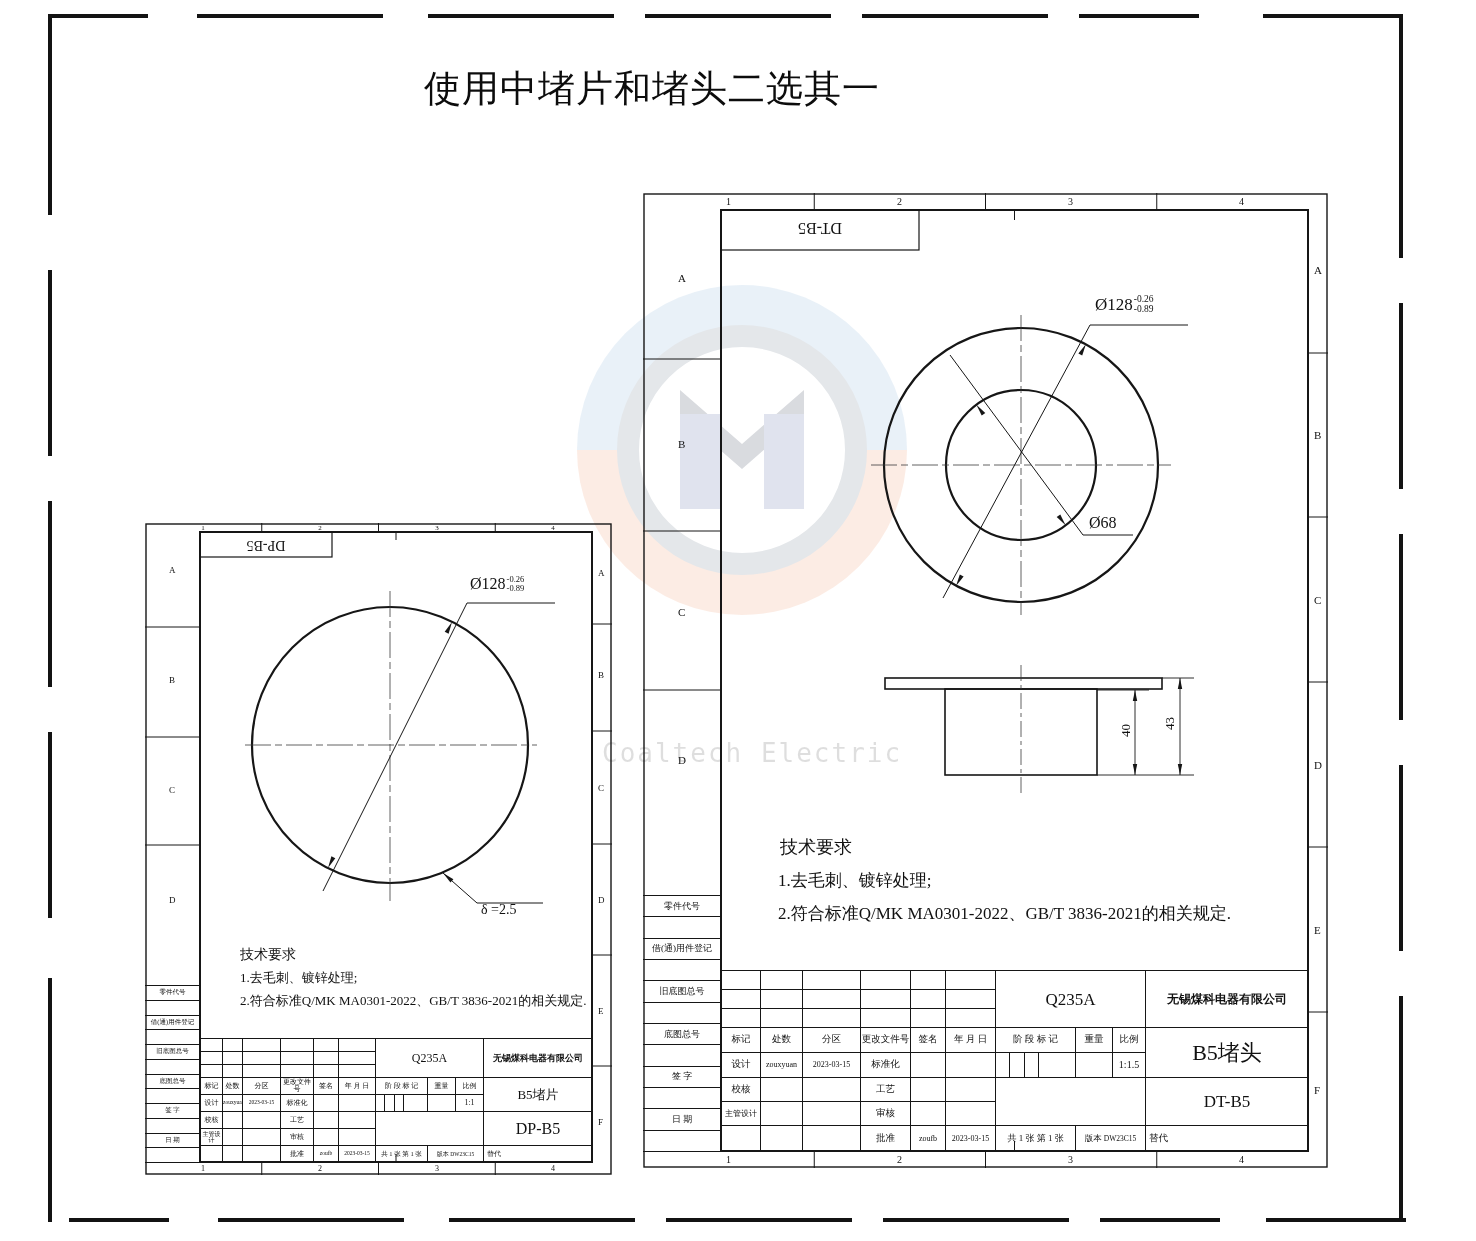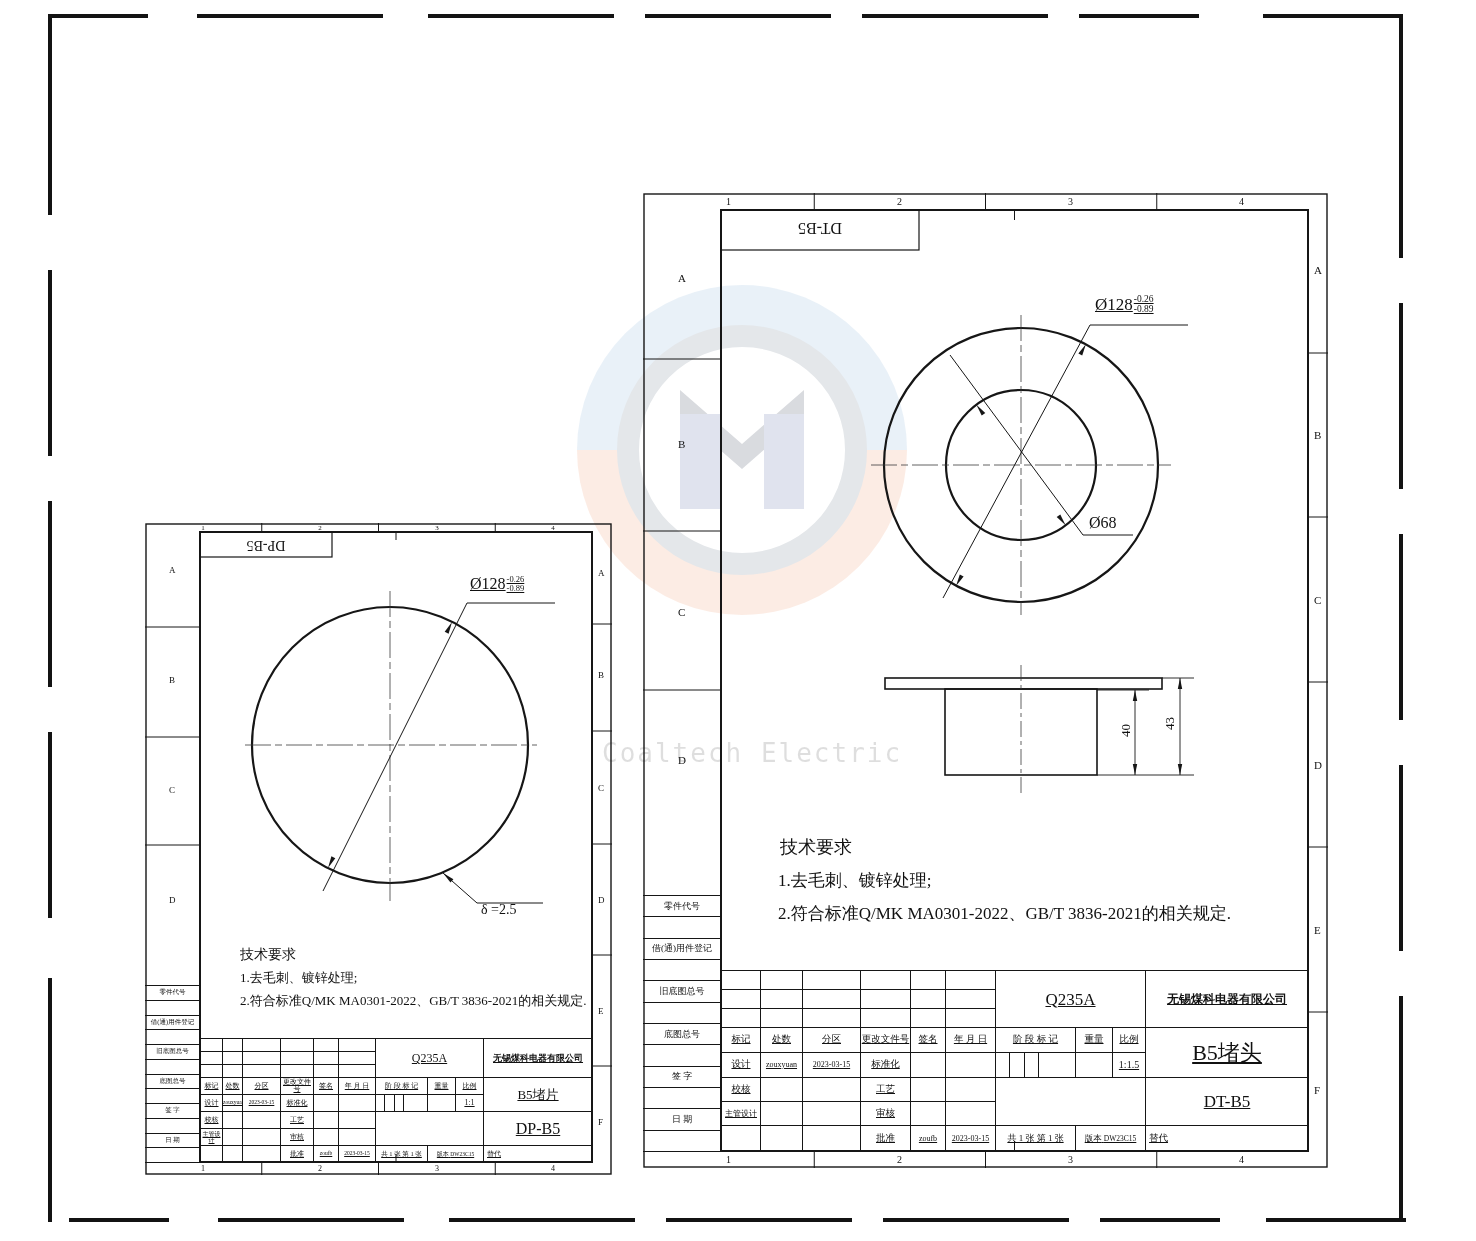--- a/index.html
+++ b/index.html
@@ -24,27 +24,27 @@
   .sheet{position:absolute;z-index:3;}
   .lw{position:absolute;left:0;top:0;}
   .lw line,.lw rect,.lw circle,.lw path{stroke:#161616;fill:none;}
   .lw polygon{fill:#161616;stroke:none;}
   .cl{stroke:#3a3a3a !important;}
   .t{position:absolute;line-height:1;white-space:nowrap;}
   .zl{font-size:9px;}
   .zn{position:absolute;text-align:center;}
   .rot180{transform:rotate(180deg);}
   .rot90{transform:rotate(-90deg);}
-  .dim{display:flex;align-items:center;text-decoration:underline;}
+  .dim{display:flex;align-items:center;}
   .tolstack{display:flex;flex-direction:column;line-height:1.02;margin-left:1px;}
   
   .mcol{position:absolute;border-top:1px solid #161616;box-sizing:border-box;}
   .mcol .mrow{box-sizing:border-box;border-bottom:1px solid #161616;display:flex;align-items:center;justify-content:center;overflow:hidden;}
   
-  .tb{position:absolute;border-collapse:collapse;table-layout:fixed;text-decoration:underline;}
+  .tb{position:absolute;border-collapse:collapse;table-layout:fixed;}
   .tb td{border:1px solid #161616;padding:0;text-align:center;vertical-align:middle;overflow:hidden;line-height:1;}
   .ticks{display:flex;height:100%;width:72%;}
   .ticks i{flex:1;border-right:1px solid #161616;}
   .ticks i:last-child{border-right:none;}
   .tdleft{text-align:left !important;padding-left:3px !important;}
 </style>
 </head>
 <body>
 
 <div class="page">
@@ -77,20 +77,21 @@
   <div class="wm-logo">
     <div class="wm-ring"></div>
     <svg class="wm-m" width="130" height="125" viewBox="0 0 130 125">
       <polygon points="3,3 65,57 127,3 127,28 65,82 3,28" fill="#d9dbdf"></polygon>
       <rect x="3" y="27" width="40" height="95" fill="#e0e3ee"></rect>
       <rect x="87" y="27" width="40" height="95" fill="#e0e3ee"></rect>
     </svg>
   </div>
   <div class="wm wm-en">Coaltech Electric</div>
 
+  <div class="heading">使用中堵片和堵头二选其一</div>
 
   <div class="sheet" style="left:145px;top:523px;width:467px;height:652px;">
     <svg class="lw" width="467" height="652">
       <rect x="1" y="1" width="465" height="650" stroke-width="1.4"></rect>
       <rect x="55" y="9" width="392" height="630" stroke-width="2"></rect>
 
       <line x1="116.75" y1="0" x2="116.75" y2="9" stroke-width="1"></line>
       <line x1="233.5" y1="0" x2="233.5" y2="9" stroke-width="1"></line>
       <line x1="350.25" y1="0" x2="350.25" y2="9" stroke-width="1"></line>
       <line x1="116.75" y1="639" x2="116.75" y2="652" stroke-width="1"></line>

